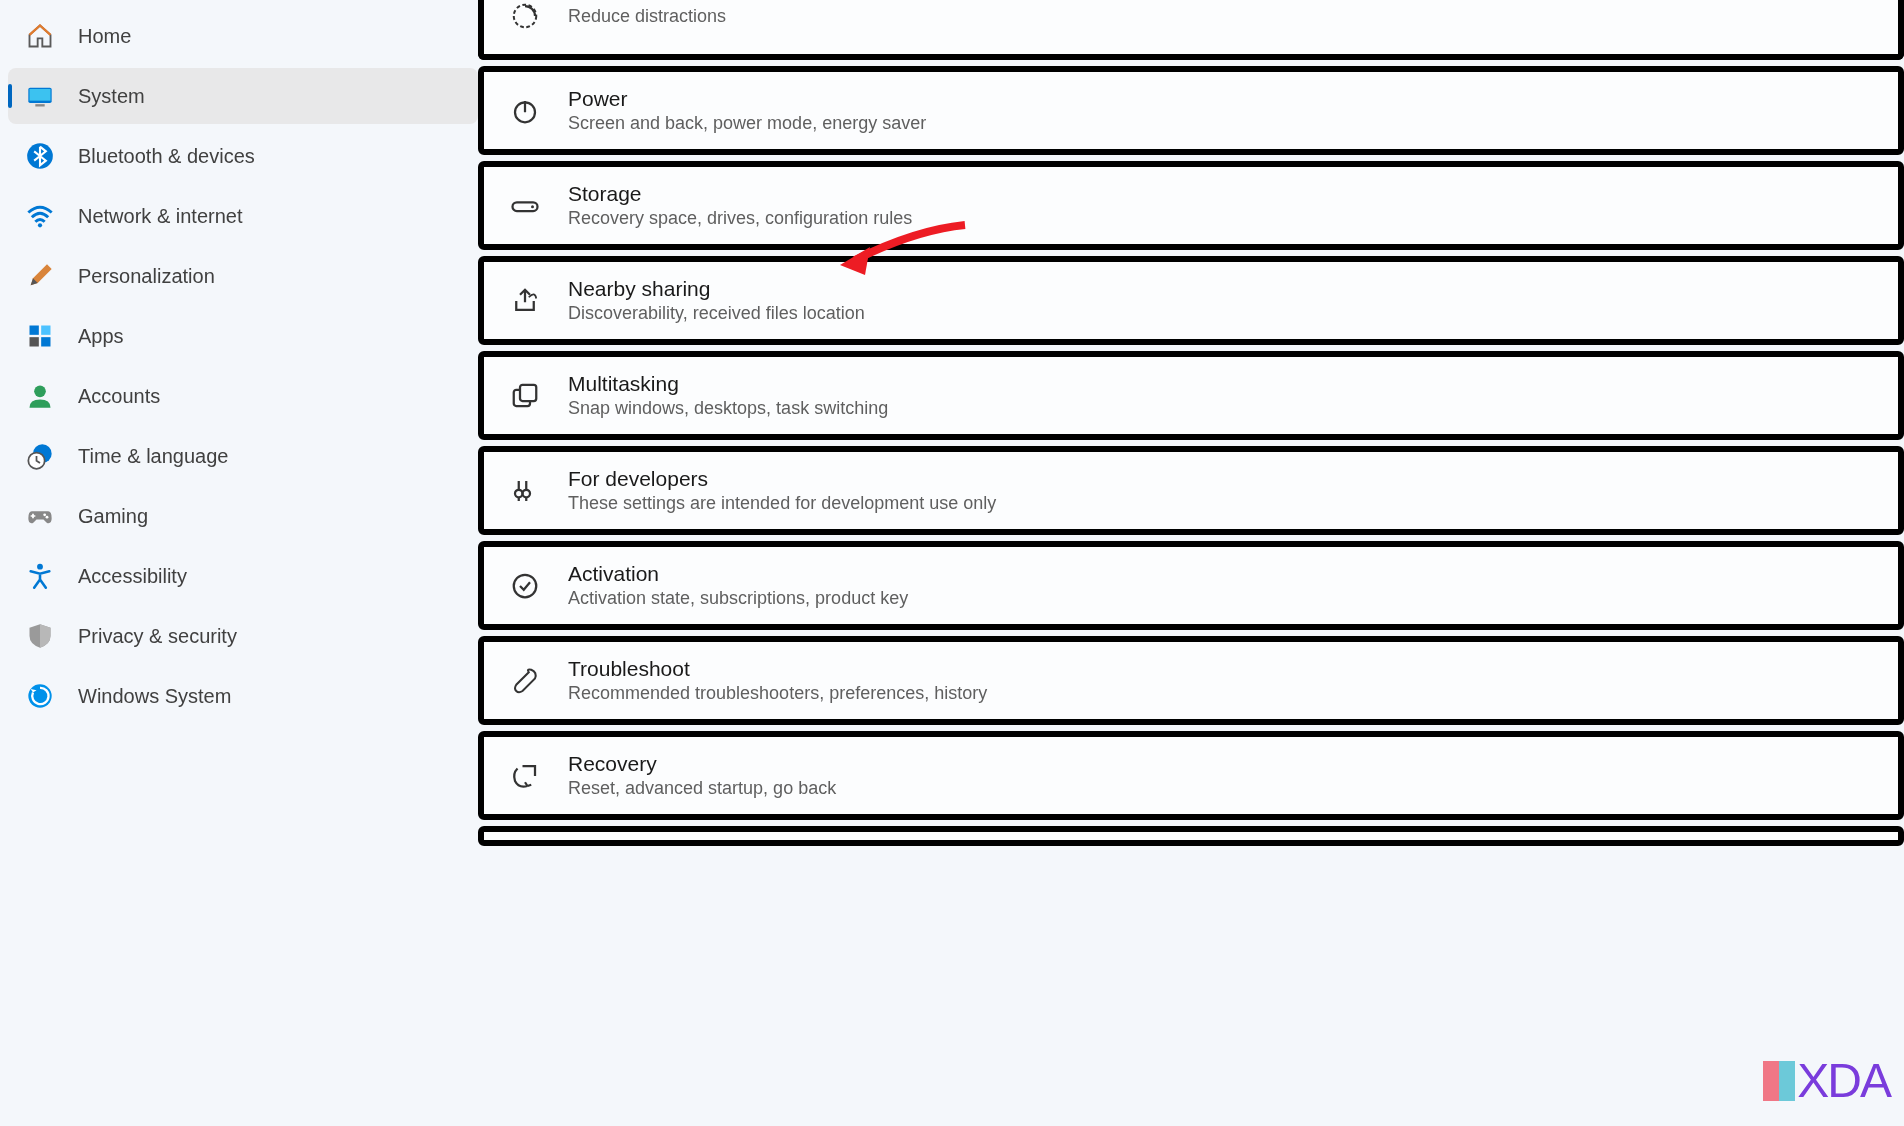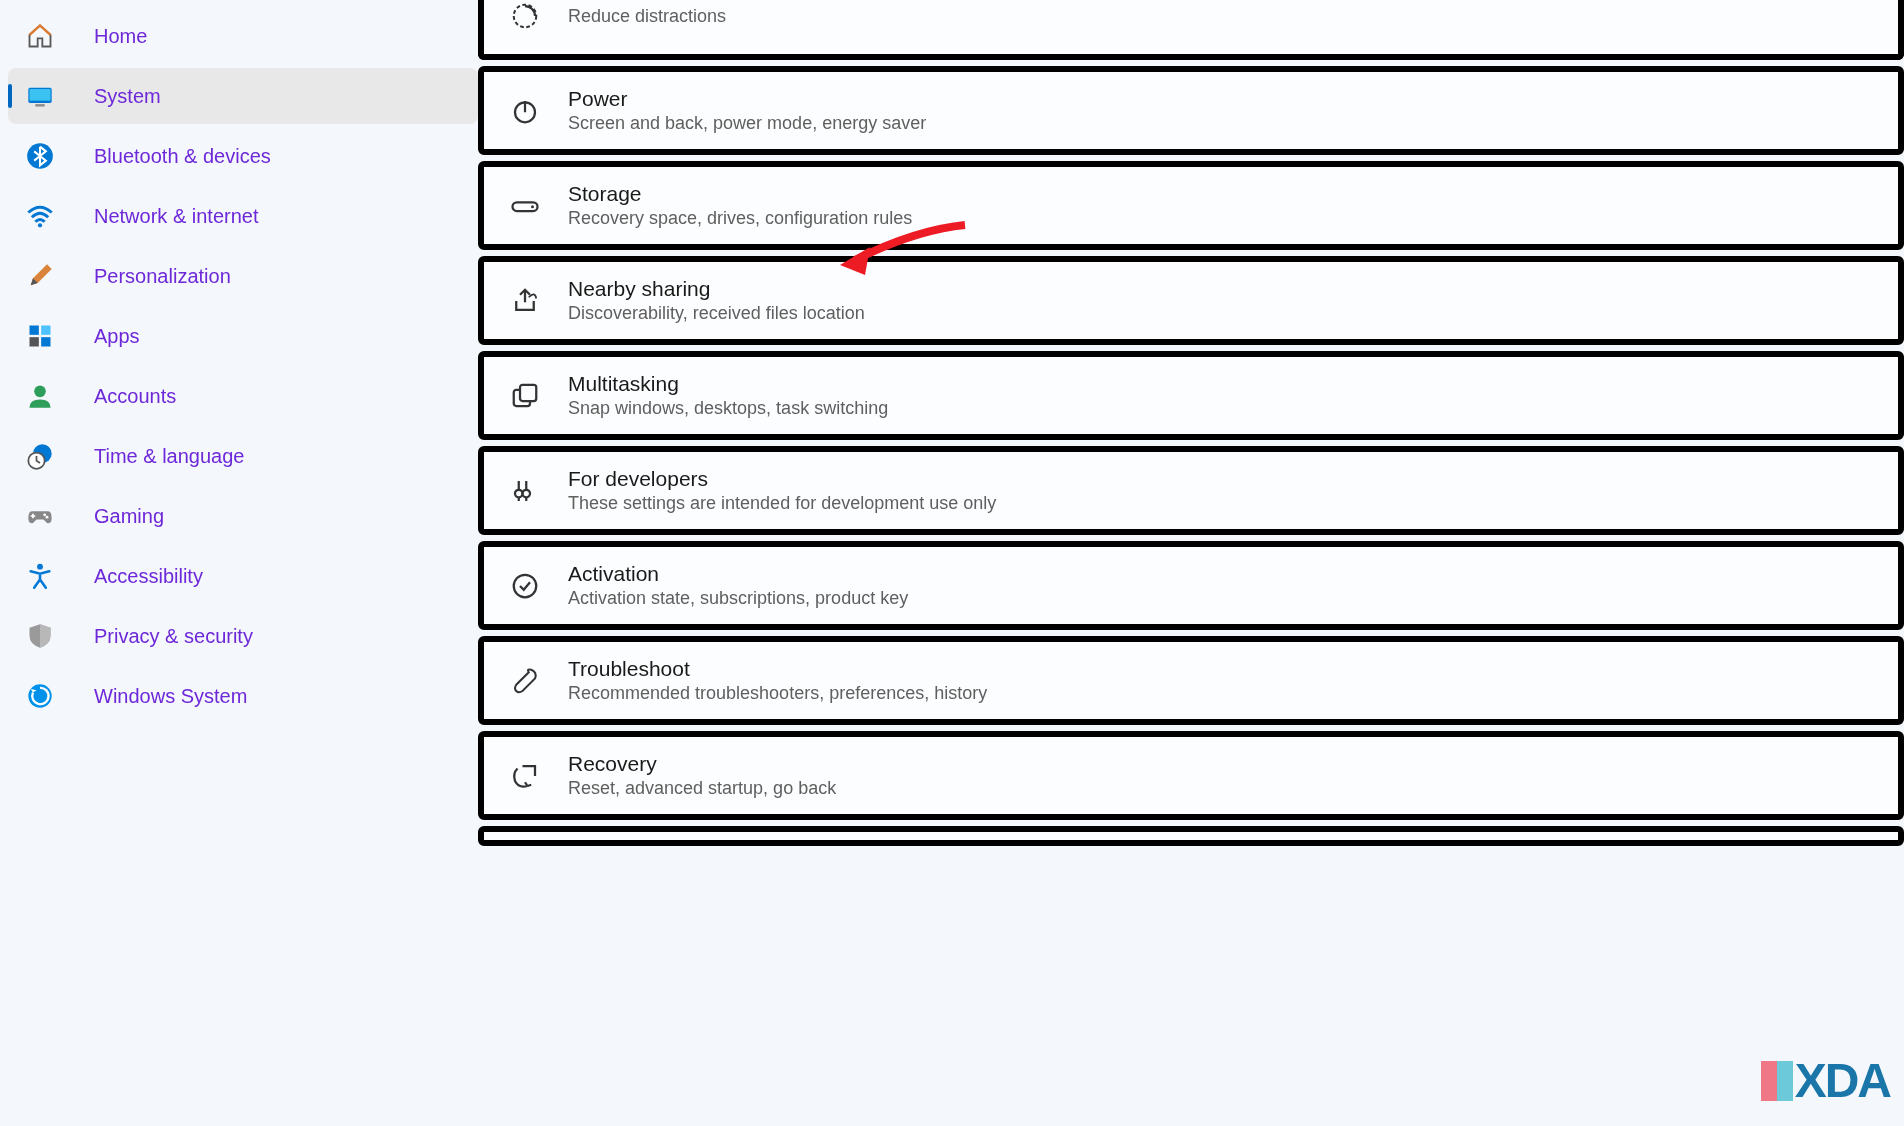--- a/index.html
+++ b/index.html
@@ -15,27 +15,27 @@
 .sidebar {
   width: 478px;
   padding: 8px 0 8px 8px;
   display: flex;
   flex-direction: column;
   gap: 4px;
 }
 .sidebar-item {
   display: flex;
   align-items: center;
-  gap: 40px;
+  gap: 24px;
   height: 56px;
   padding: 0 18px;
   border-radius: 8px;
   cursor: pointer;
   font-size: 20px;
-  color: #6d28d9;
+  color: #404040;
 }
 .sidebar-item.selected {
   background: #e8e8e9;
   position: relative;
   align-items: center;
 }
 .sidebar-item.selected::before {
   content: "";
   position: absolute;
   left: 0;
@@ -110,23 +110,23 @@
   position: absolute;
   left: 835px;
   top: 215px;
   pointer-events: none;
 }
 .watermark {
   position: absolute;
   right: 14px;
   bottom: 18px;
   font-size: 48px;
-  font-weight: 700;
+  font-weight: 400;
   letter-spacing: -2px;
-  color: #0369a1;
+  color: #6d28d9;
   display: flex;
   align-items: center;
   gap: 2px;
   opacity: 0.9;
 }
 .watermark .sq {
   display: inline-flex;
 }
 .watermark .sq-half {
   width: 16px;

